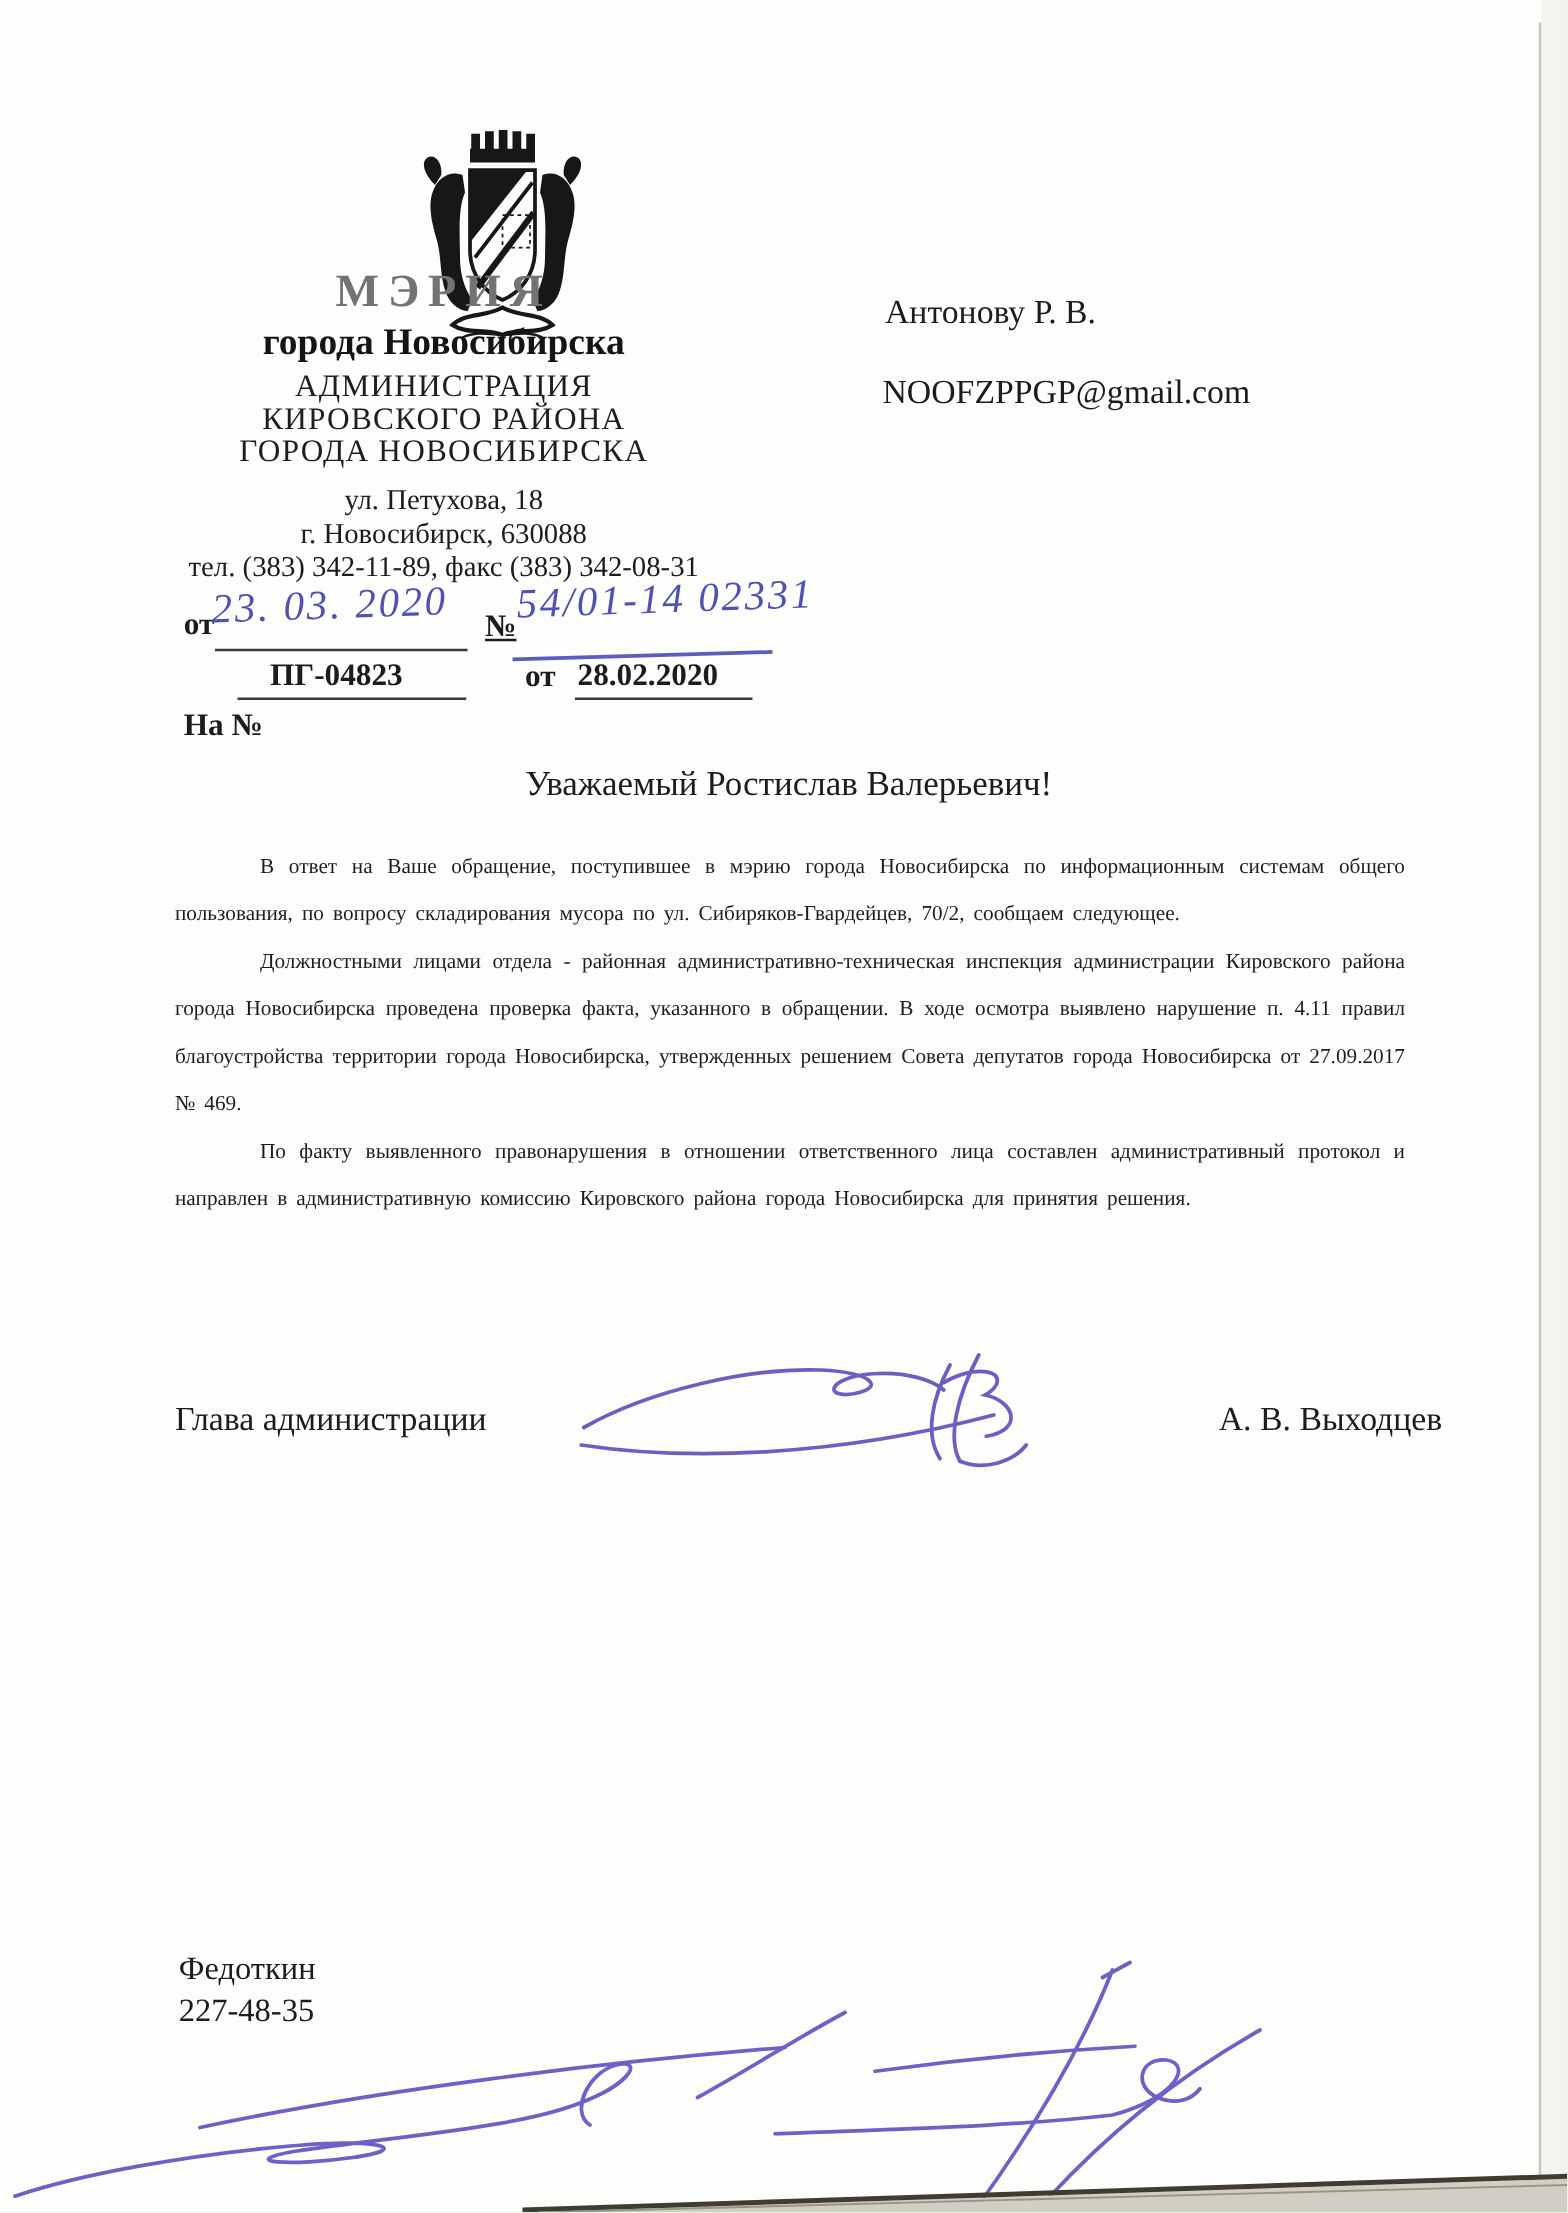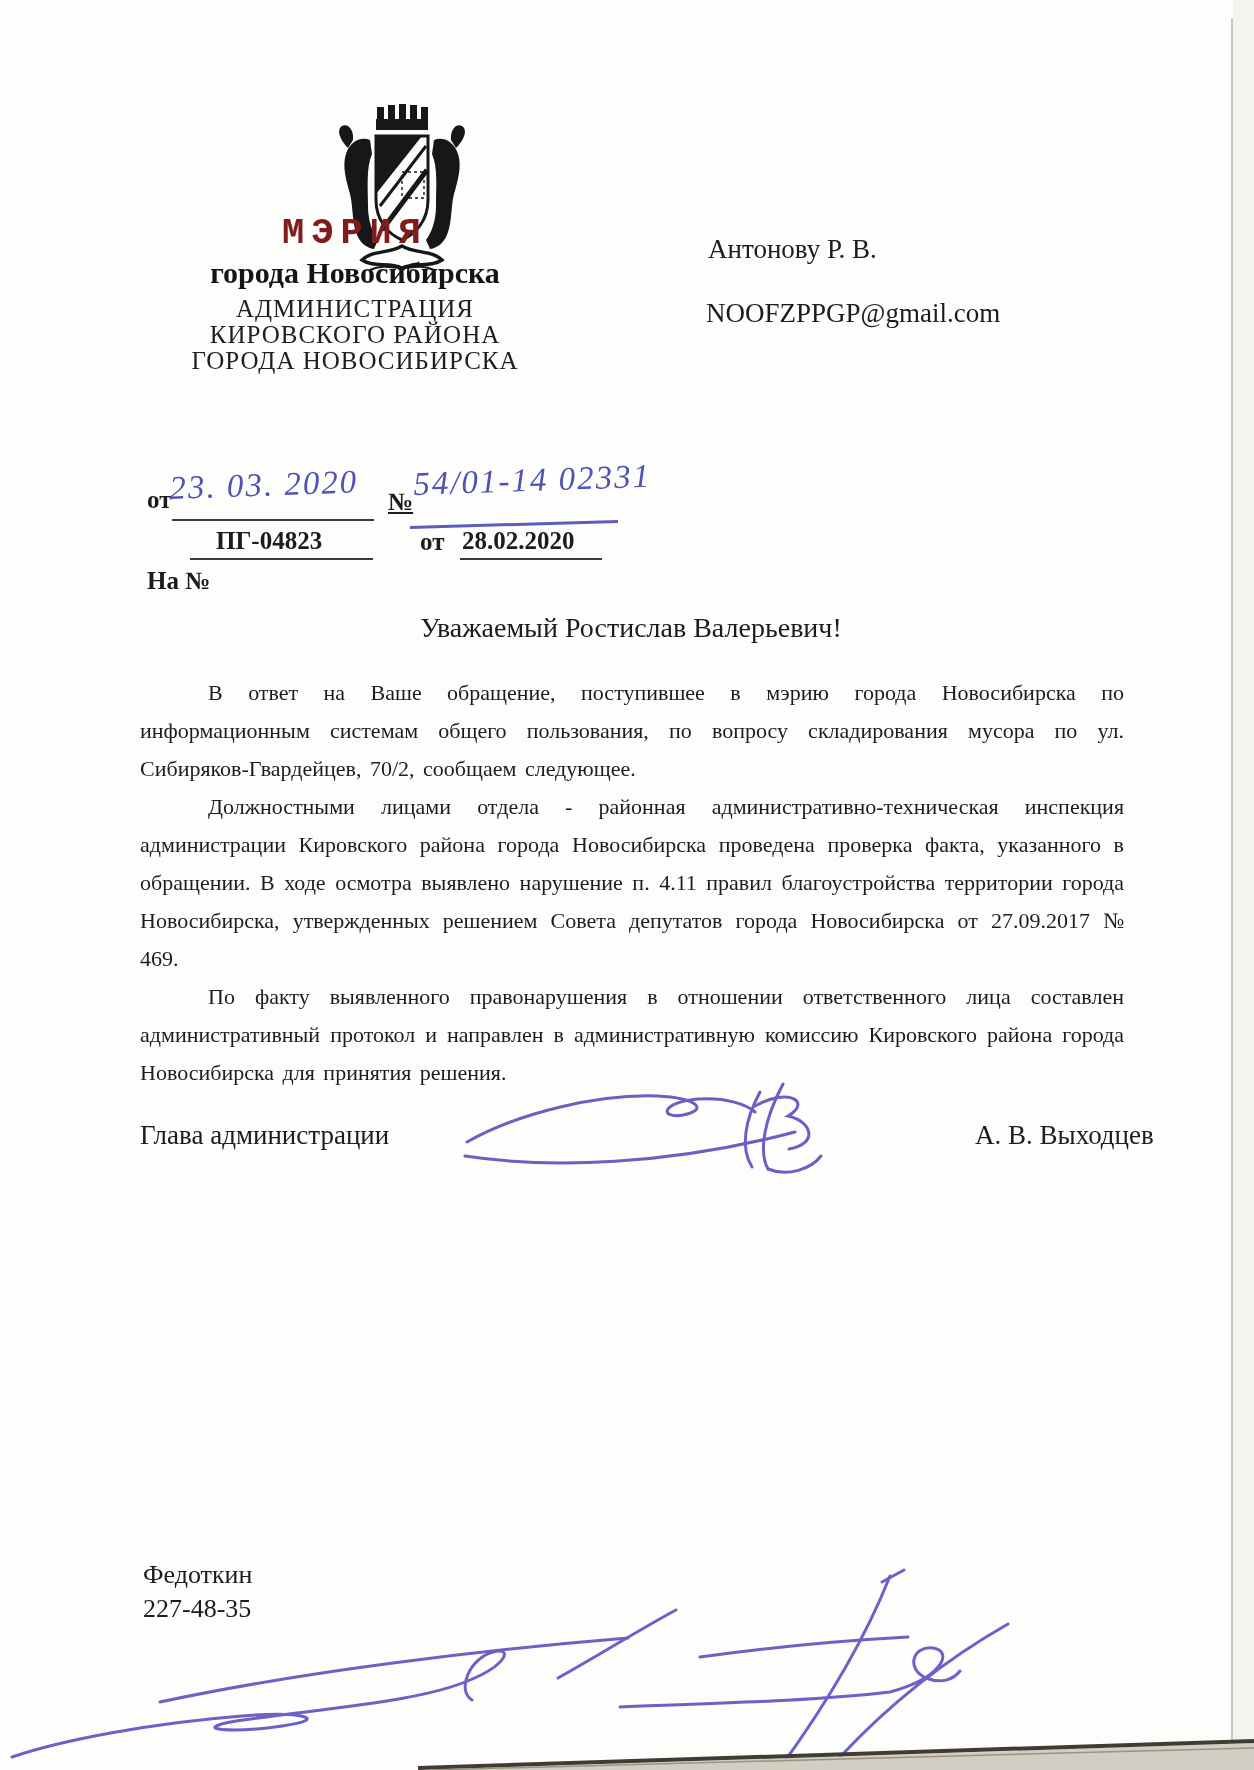--- a/index.html
+++ b/index.html
@@ -5,38 +5,38 @@
   html,body { margin:0; padding:0; background:#e9e9e9; }
   .page {
     position:relative; width:1254px; height:1770px;
     background:#fdfdfc; overflow:hidden;
     font-family:"Liberation Serif","DejaVu Serif",serif;
     color:#1c1c1e;
   }
   .abs { position:absolute; }
   
   .org-block { left:95px; top:212px; width:520px; text-align:center; }
-  .org1 { font-size:37px; font-weight:bold; letter-spacing:7px; color:#7f1d1d;font-family:Liberation Mono, monospace; }
+  .org1 { font-size:37px; font-weight:bold; letter-spacing:7px; color:#737373; }
   .org2 { font-size:30px; font-weight:bold; margin-top:2px; color:#141416; }
   .org-sub { font-size:25px; line-height:26px; color:#1e1e20; }
   .org-sub-wrap { margin-top:6px; letter-spacing:1px; }
   .addr-block { left:95px; top:386px; width:520px; text-align:center;
                 font-size:23px; line-height:27px; }
   
   .printed { font-size:25px;font-weight:bold; }
   .hand { font-style:italic; color:#4f52b4; font-size:33px; letter-spacing:2px;
           white-space:nowrap; transform:rotate(-2deg); transform-origin:left bottom; }
   .uline { height:2px; background:#3a3a3c; }
   .uline-ink { height:2.5px; background:#5d5cc0; transform:rotate(-1.6deg); }
   
   .recipient { font-size:27px; }
   
   .salutation { left:140px; top:612px; width:982px; text-align:center;
                 font-size:28px; }
-  .body-text { left:140px; top:674px; width:984px; font-size:22px;
+  .body-text { left:140px; top:674px; width:984px; font-size:17px;
                line-height:38px; text-align:justify; word-spacing:3px; }
   .body-text p { margin:0; text-indent:68px; }
   
   .sig-title { left:140px; top:1120px; font-size:27px;text-align:center; }
   .sig-name  { left:975px; top:1120px; font-size:27px; }
   
   .exec { left:143px; top:1558px; font-size:26px; line-height:34px; }
   
   .edge-band { left:1233px; top:0; width:21px; height:1770px; background:#f3f3f0; }
   .edge-line { left:1231px; top:18px; width:2px; height:1740px; background:#c7c7c5; }
@@ -80,20 +80,25 @@
   <div class="abs org-block">
     <div class="org1">МЭРИЯ</div>
     <div class="org2">города Новосибирска</div>
     <div class="org-sub-wrap">
       <div class="org-sub">АДМИНИСТРАЦИЯ</div>
       <div class="org-sub">КИРОВСКОГО РАЙОНА</div>
       <div class="org-sub">ГОРОДА НОВОСИБИРСКА</div>
     </div>
   </div>
 
+  <div class="abs addr-block">
+    <div>ул. Петухова, 18</div>
+    <div>г. Новосибирск, 630088</div>
+    <div>тел. (383) 342-11-89, факс (383) 342-08-31</div>
+  </div>
 
   <span class="abs printed" style="left:147px; top:486px;">от</span>
   <span class="abs hand" style="left:170px; top:470px;">23. 03. 2020</span>
   <div class="abs uline" style="left:172px; top:519px; width:202px;"></div>
   <span class="abs printed" style="left:388px; top:488px; text-decoration:underline;">№</span>
   <span class="abs hand" style="left:414px; top:466px;">54/01-14 02331</span>
   <div class="abs uline-ink" style="left:410px; top:523px; width:208px;"></div>
 
   <span class="abs printed" style="left:147px; top:527px;margin-top:40px;">На №</span>
   <span class="abs printed" style="left:216px; top:527px;">ПГ-04823</span>

